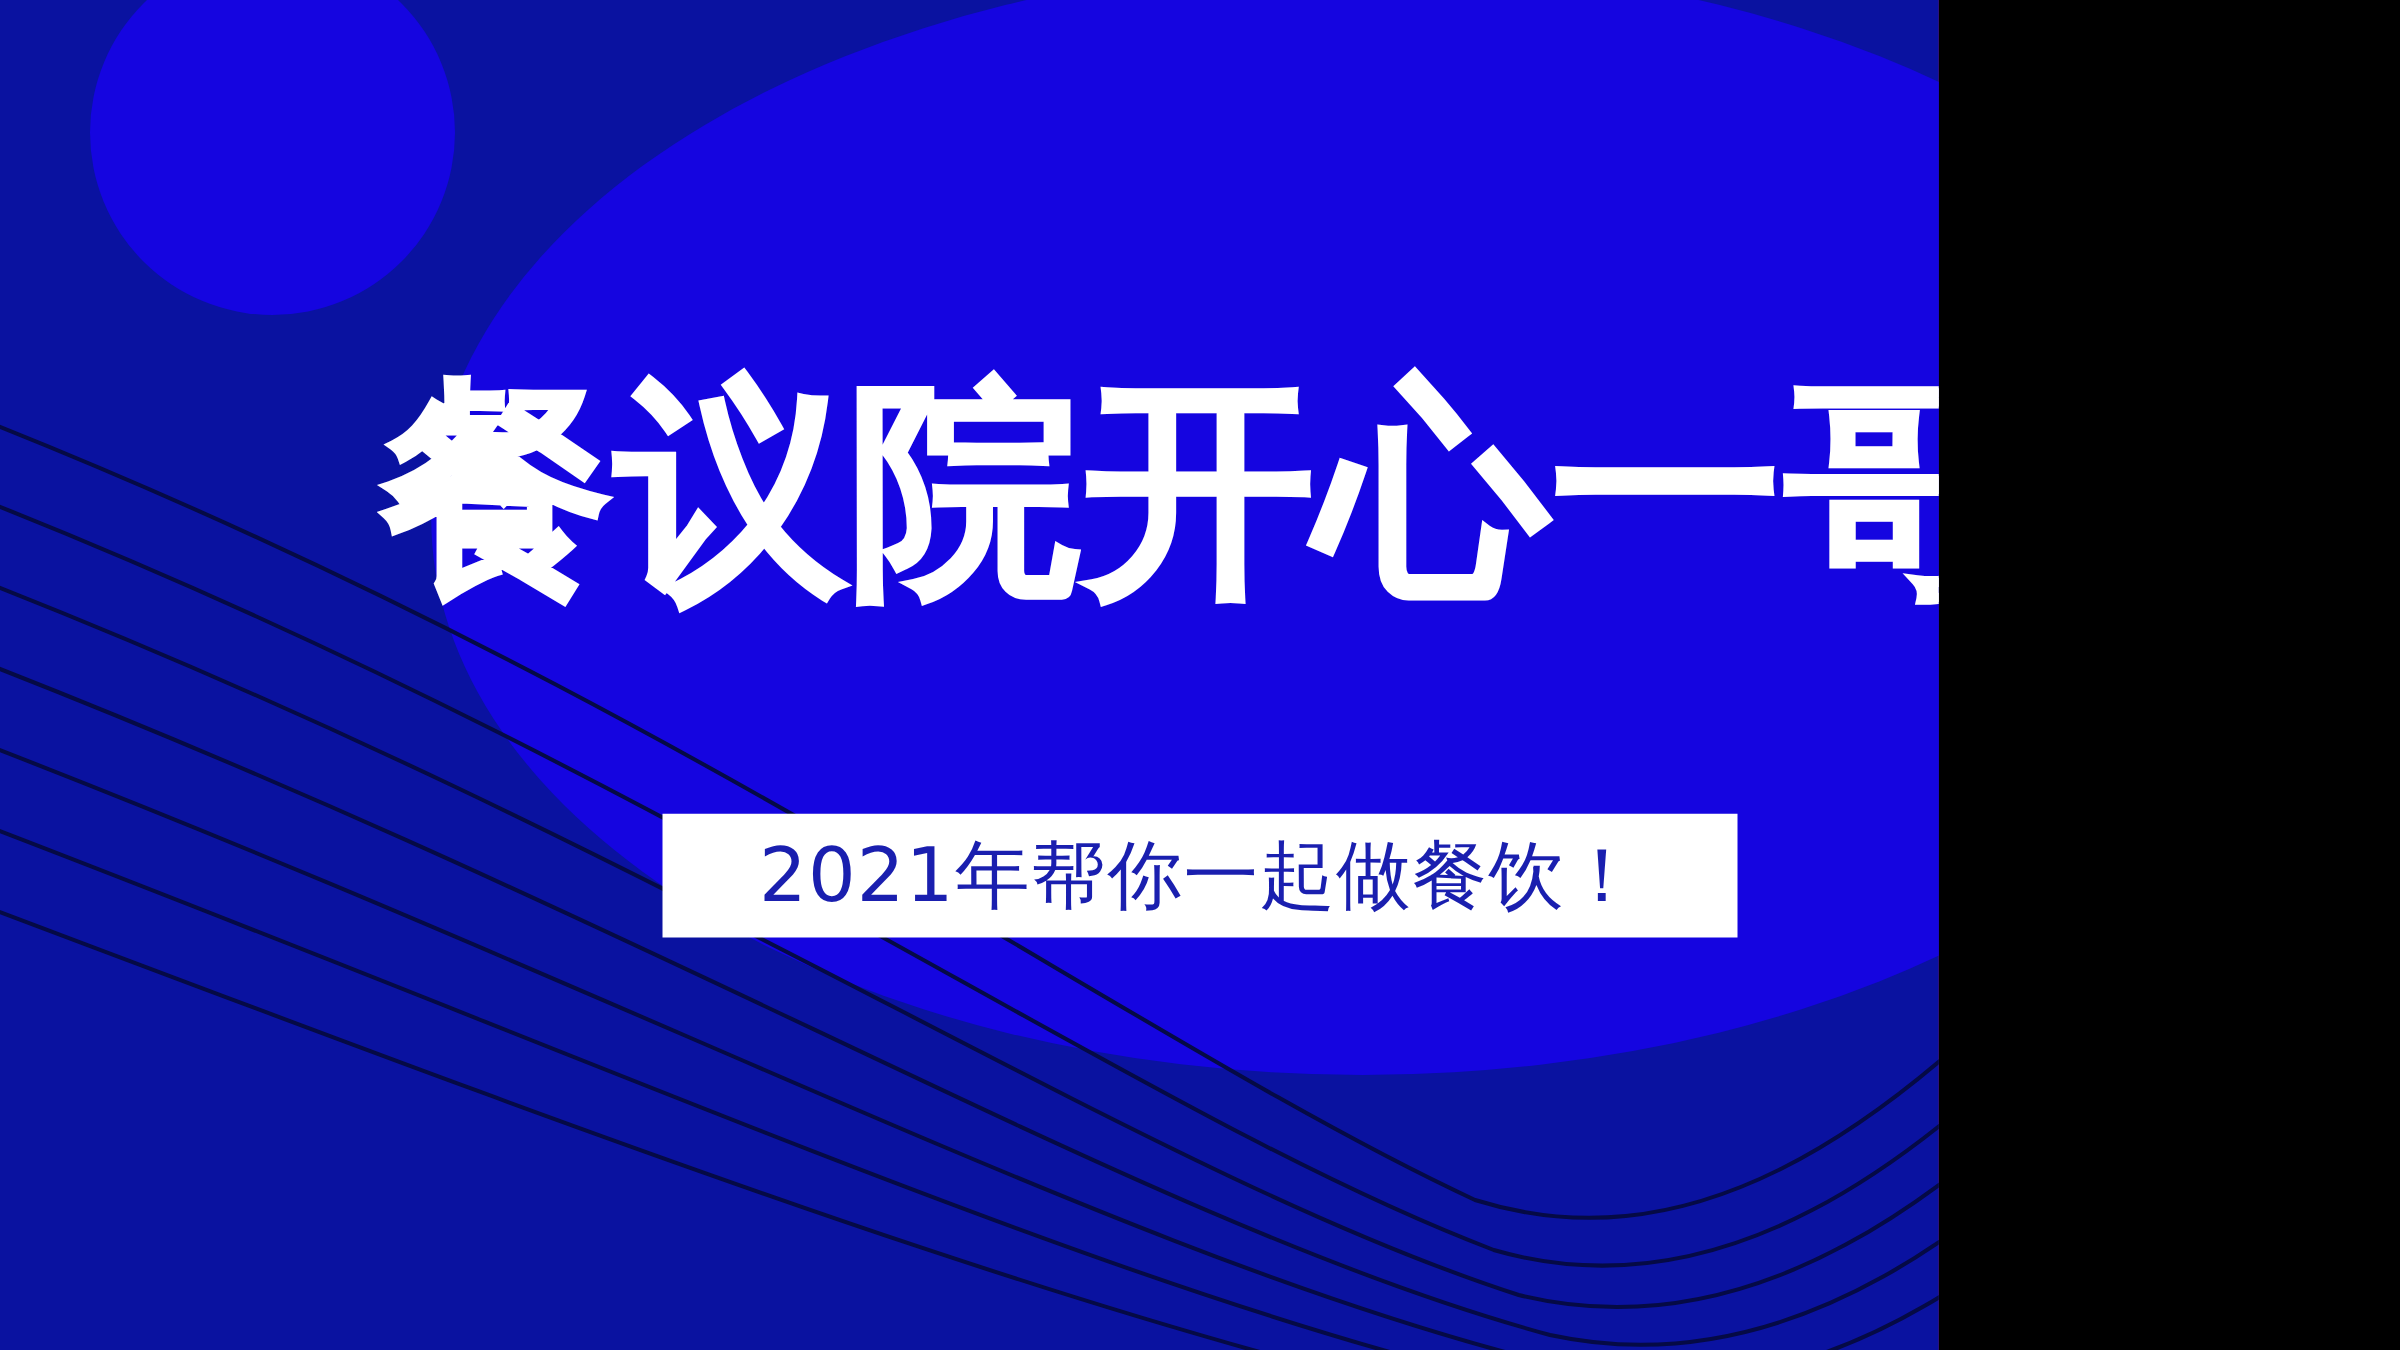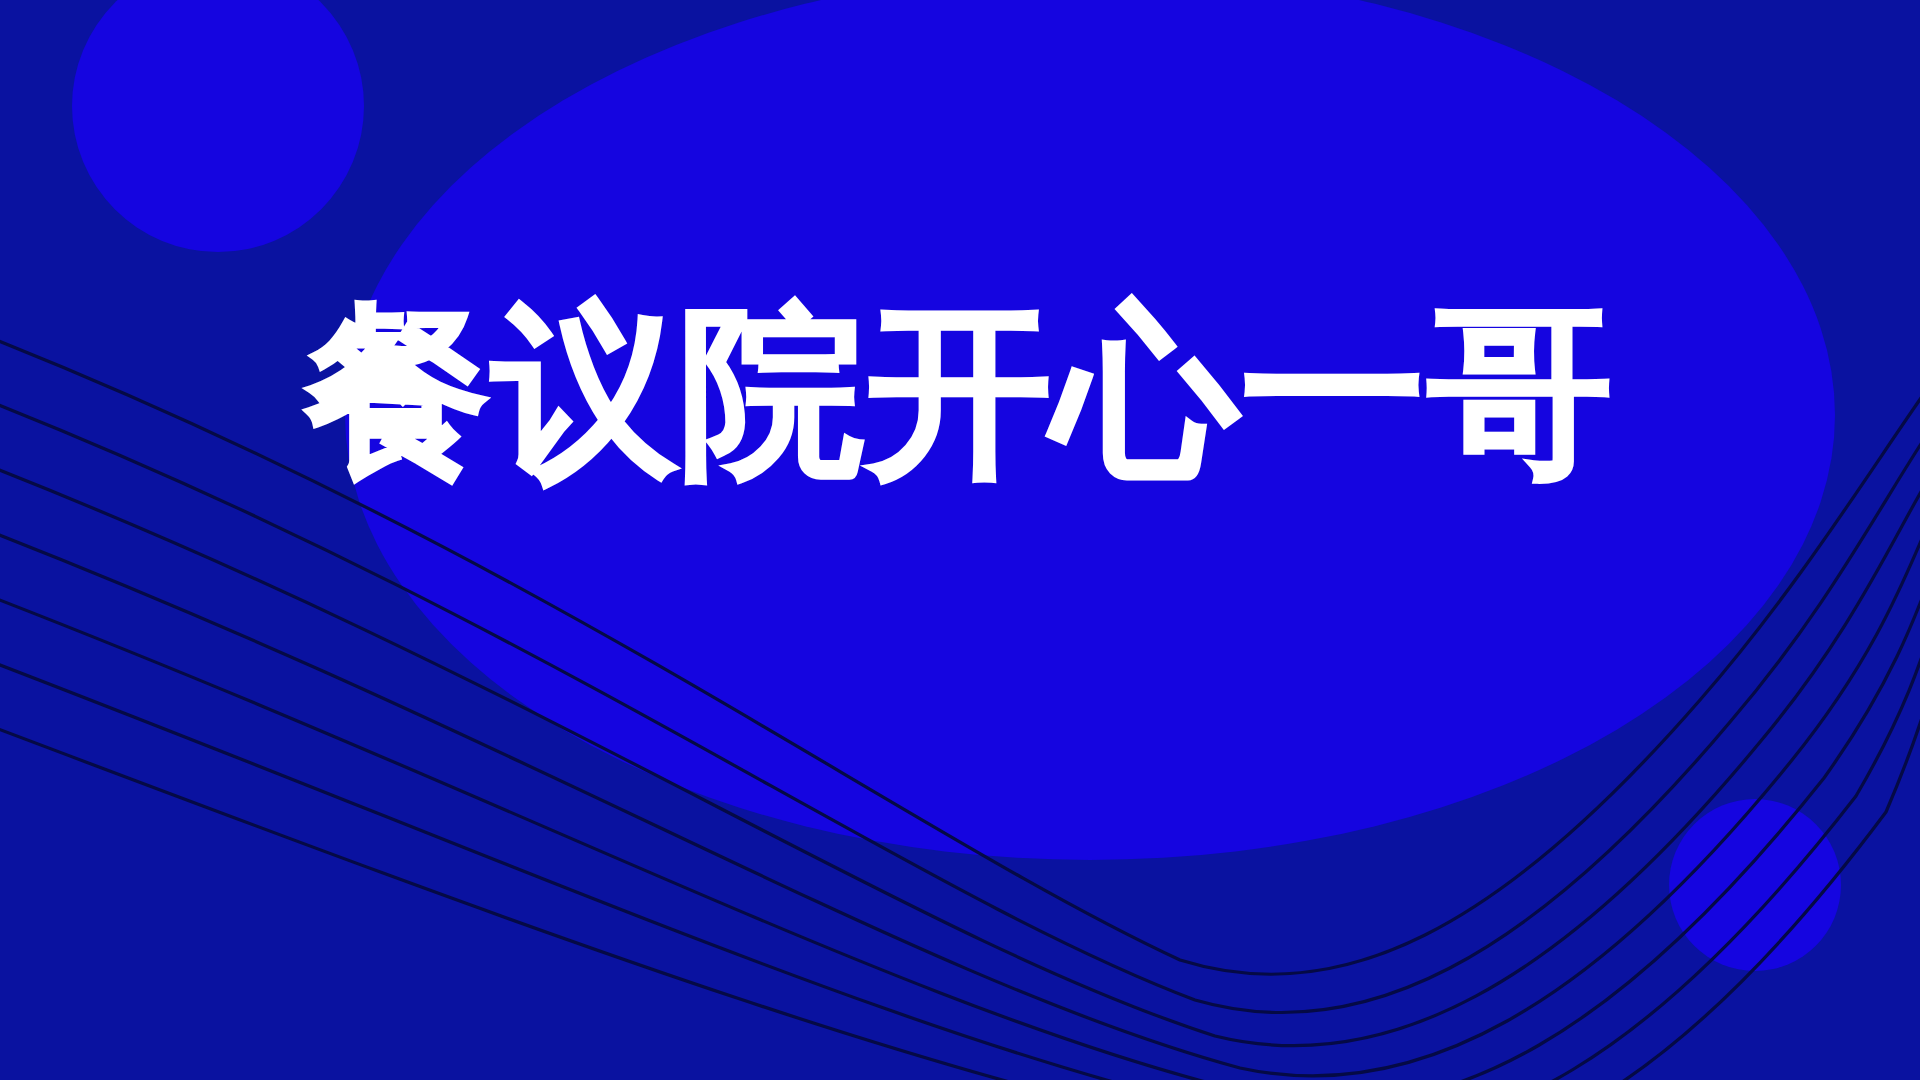--- a/index.html
+++ b/index.html
@@ -2,21 +2,21 @@
 <html><head>
 <meta charset="utf-8">
 <style>
   html, body {
     margin: 0;
     padding: 0;
     background: #000;
   }
   #stage {
     position: relative;
-    width: 1920px;
+    width: 1551px;
     height: 1080px;
     overflow: hidden;
     background: #b91c1c;
     font-family: "Liberation Sans", "DejaVu Sans", sans-serif;
   }
   #bg-svg {
     position: absolute;
     inset: 0;
     width: 1920px;
     height: 1080px;
@@ -96,15 +96,18 @@
         <path d="M -60 642 C 520 862, 950 1062, 1305 1128 C 1484 1158, 1658 1052, 1856 796 C 1910 704, 1926 645, 1938 608"></path>
         <path d="M -60 707 C 520 926, 975 1100, 1342 1156 C 1520 1182, 1692 1072, 1886 812 C 1922 728, 1934 678, 1942 650"></path>
       </g>
     </g>
   </svg>
 
   <div class="content-layer">
 
     <div id="main-title">餐议院开心一哥</div>
 
+    <div id="subtitle-banner">
+      <span id="subtitle-text">2021年帮你一起做餐饮！</span>
+    </div>
 
   </div>
 </div>
 
 </body></html>

